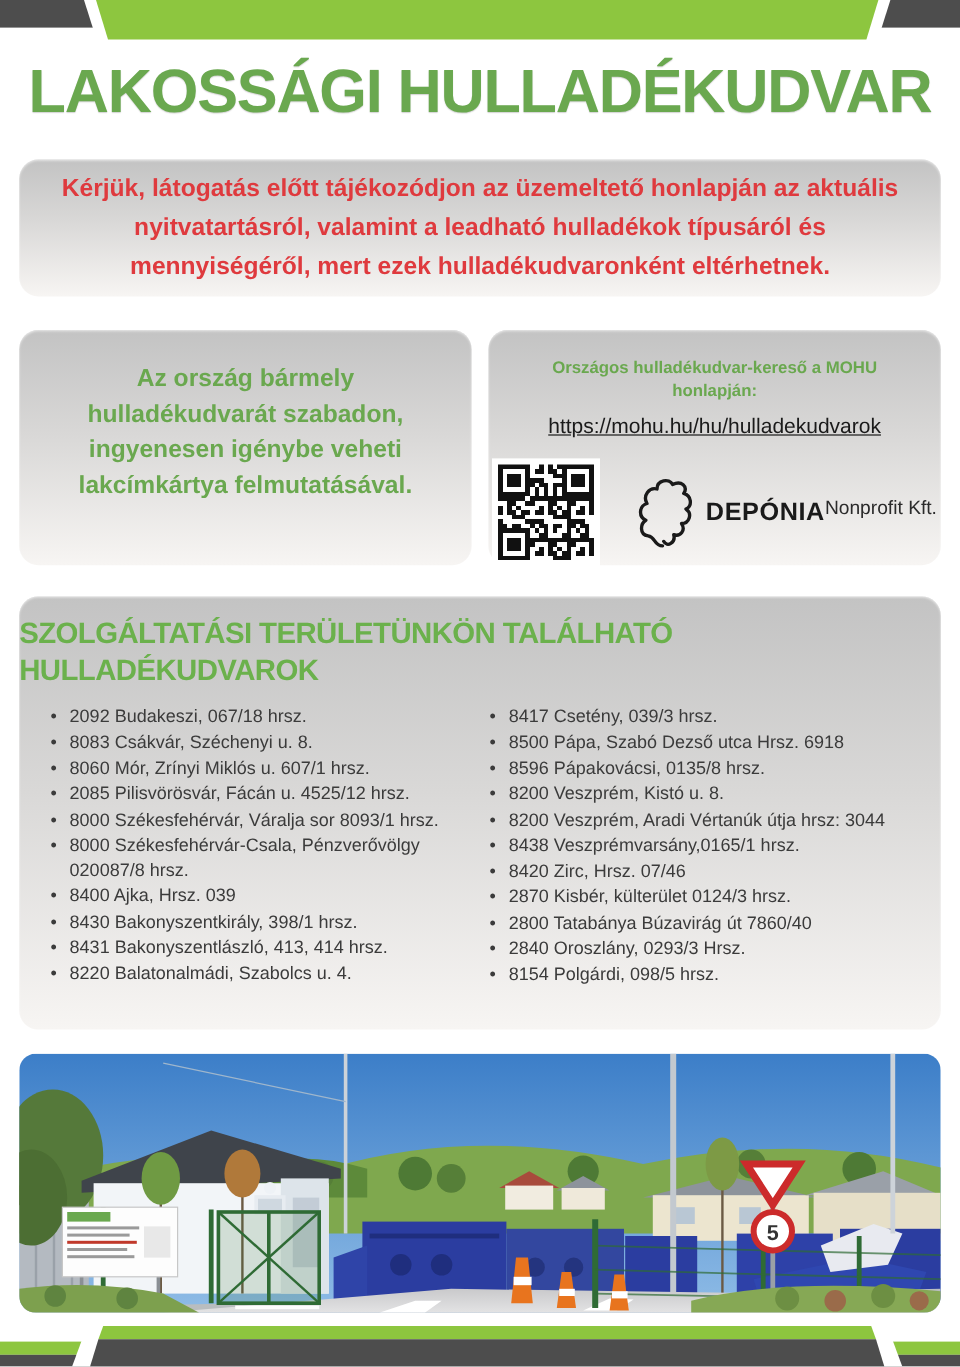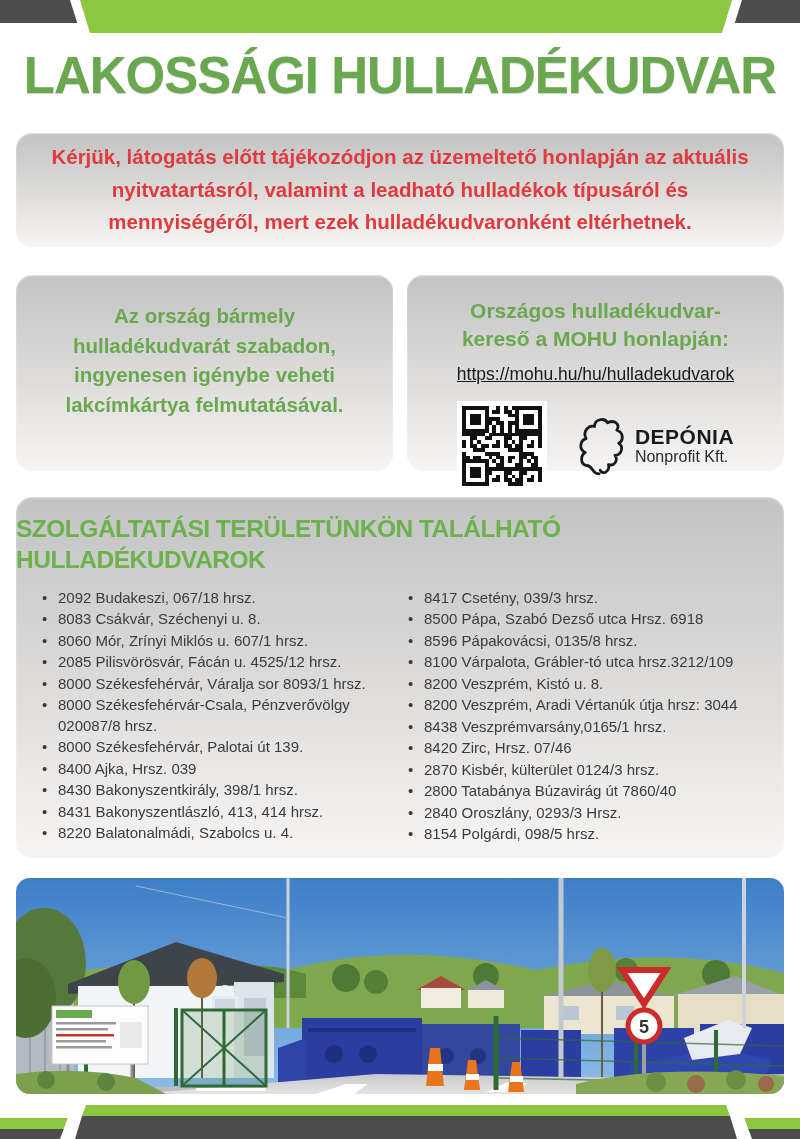--- a/index.html
+++ b/index.html
@@ -19,27 +19,27 @@
   .notice-box{left:16px;top:133px;width:768px;height:114px;display:flex;align-items:center;justify-content:center;}
   .notice-text{padding:0 26px;text-align:center;color:#df3a3e;font-weight:bold;
     font-size:20.5px;line-height:1.6;}
 
   .info-left{left:16px;top:275px;width:377px;height:196px;display:flex;align-items:flex-start;justify-content:center;}
   .info-left-text{padding:26px 34px 0 34px;text-align:center;color:#6aa84f;font-weight:bold;
     font-size:20.5px;line-height:1.45;}
 
   .info-right{left:407px;top:275px;width:377px;height:196px;}
   .info-right-heading{padding:22px 30px 0 30px;text-align:center;color:#6aa84f;font-weight:bold;
-    font-size:21px;line-height:1.35;}
+    font-size:14px;line-height:1.35;}
   .info-right-link{display:block;margin:10px auto 16px auto;text-align:center;color:#1a1a1a;
     font-size:17.5px;text-decoration:underline;}
   .info-right-row{display:flex;align-items:center;justify-content:center;gap:28px;margin-top:12px;}
   .qr{width:80px;height:80px;background:#ffffff;padding:5px;}
   .logo{display:flex;align-items:center;gap:8px;}
-  .logo-texts{display:flex;flex-direction:column;line-height:1.1;}
+  .logo-texts{display:flex;flex-direction:row;line-height:1.1;}
   .logo-name{font-size:21px;font-weight:bold;color:#1a1a1a;letter-spacing:.5px;}
   .logo-sub{font-size:16px;color:#2b2b2b;}
 
   .directory{left:16px;top:497px;width:768px;height:361px;}
   .directory-title{padding-top:16px;text-align:left;color:#6bb14c;font-weight:bold;
     font-size:24.5px;line-height:1.28;letter-spacing:-0.5px;}
   .columns{display:flex;gap:8px;padding:12px 22px 0 22px;}
   .col{width:50%;margin:0;padding:0;list-style:none;}
   .col li{position:relative;padding-left:20px;margin:0 0 1px 0;color:#3b3b3b;
     font-size:15px;line-height:20.5px;}
@@ -256,32 +256,30 @@
     </div>
     <div class="columns">
       <ul class="col">
 
       <li>2092 Budakeszi, 067/18 hrsz.</li>
           <li>8083 Csákvár, Széchenyi u. 8.</li>
           <li>8060 Mór, Zrínyi Miklós u. 607/1 hrsz.</li>
           <li>2085 Pilisvörösvár, Fácán u. 4525/12 hrsz.</li>
           <li>8000 Székesfehérvár, Váralja sor 8093/1 hrsz.</li>
           <li>8000 Székesfehérvár-Csala, Pénzverővölgy 020087/8 hrsz.</li>
-          <li>8000 Székesfehérvár, Palotai út 139.</li>
           <li>8400 Ajka, Hrsz. 039</li>
           <li>8430 Bakonyszentkirály, 398/1 hrsz.</li>
           <li>8431 Bakonyszentlászló, 413, 414 hrsz.</li>
           <li>8220 Balatonalmádi, Szabolcs u. 4.</li>
         </ul>
       <ul class="col">
 
       <li>8417 Csetény, 039/3 hrsz.</li>
           <li>8500 Pápa, Szabó Dezső utca Hrsz. 6918</li>
           <li>8596 Pápakovácsi, 0135/8 hrsz.</li>
-          <li>8100 Várpalota, Grábler-tó utca hrsz.3212/109</li>
           <li>8200 Veszprém, Kistó u. 8.</li>
           <li>8200 Veszprém, Aradi Vértanúk útja hrsz: 3044</li>
           <li>8438 Veszprémvarsány,0165/1 hrsz.</li>
           <li>8420 Zirc, Hrsz. 07/46</li>
           <li>2870 Kisbér, külterület 0124/3 hrsz.</li>
           <li>2800 Tatabánya Búzavirág út 7860/40</li>
           <li>2840 Oroszlány, 0293/3 Hrsz.</li>
           <li>8154 Polgárdi, 098/5 hrsz.</li>
         </ul>
     </div>

